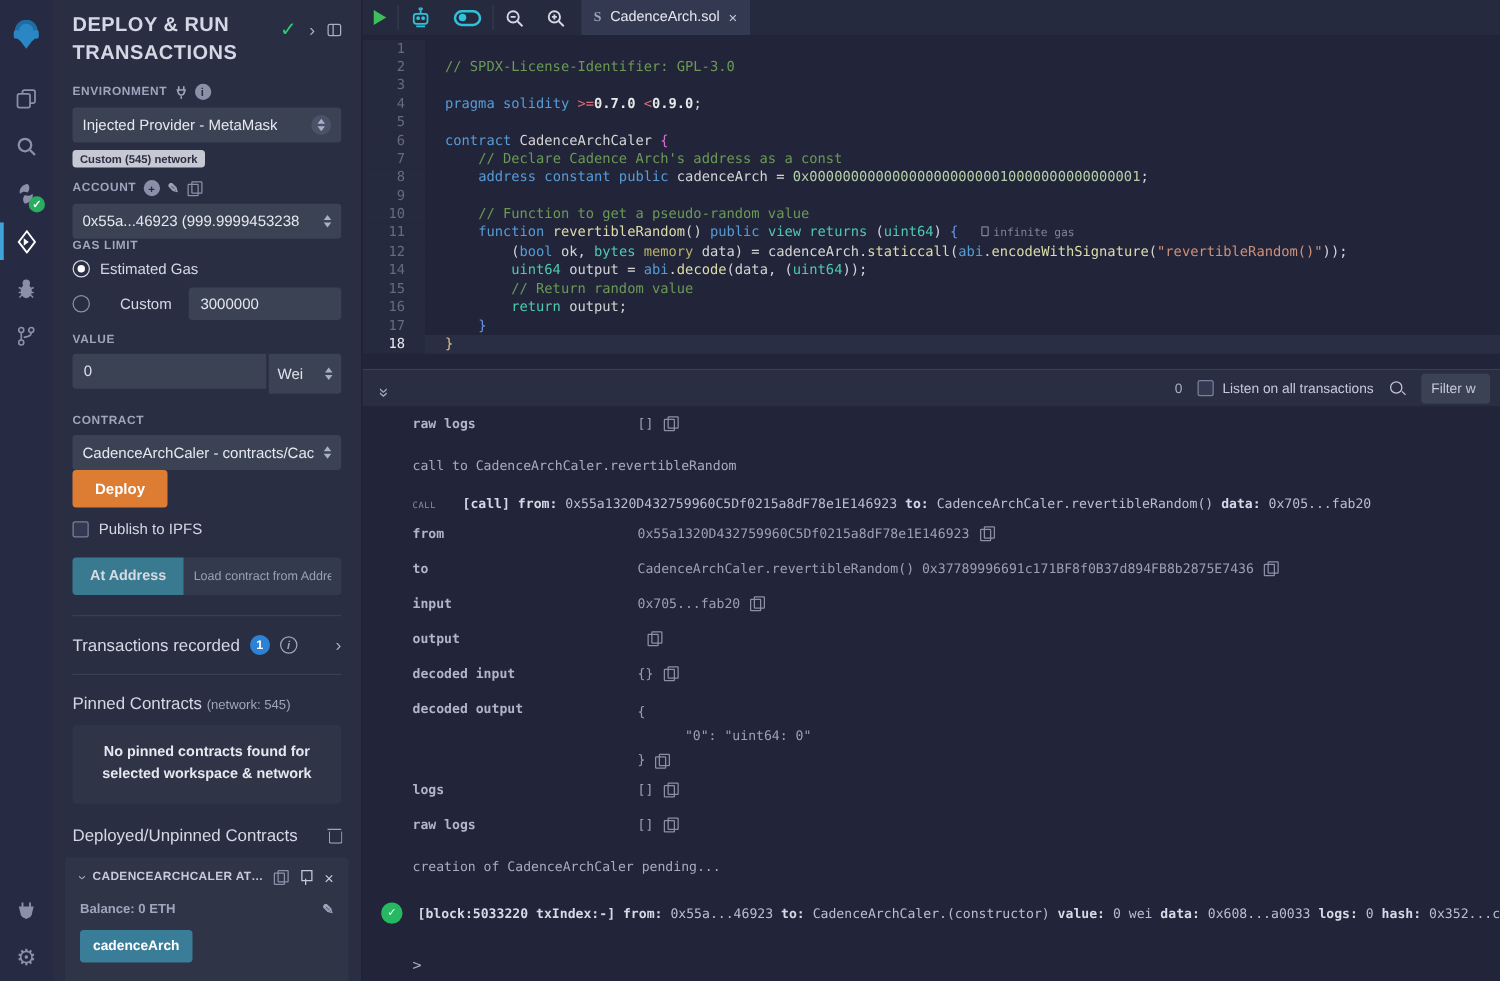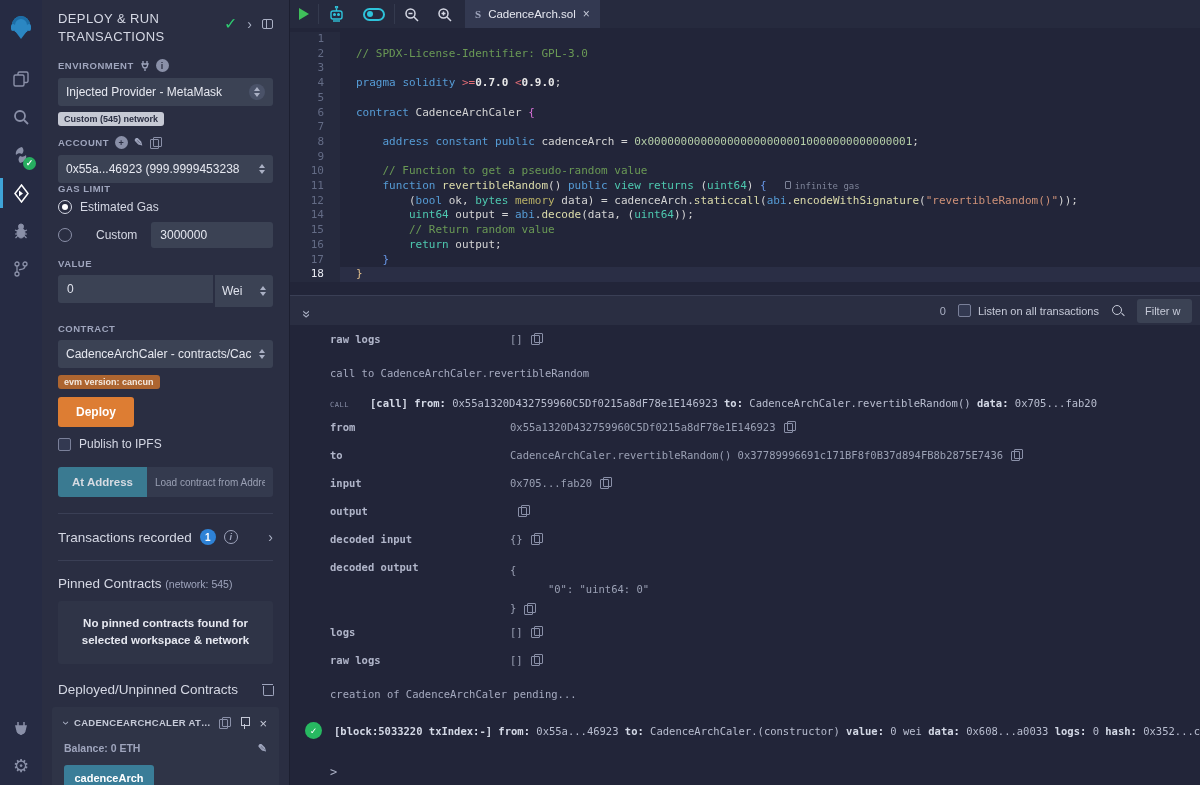--- a/index.html
+++ b/index.html
@@ -20,21 +20,21 @@
     border-radius:50%; background:#27ae60; color:#fff; font-size:9px; line-height:13px;
     text-align:center; font-weight:bold; }
   .ib-spacer { flex:1; }
   .logo { margin-bottom:14px; }
 
   
   .sidepanel { width:248px; background:#2a2e42; flex-shrink:0; border-right:1px solid #1c1f30;
     color:#dfe2ec; overflow:hidden; display:flex; flex-direction:column; }
   .sp-inner { padding:10px 16px 0 16px; }
   .sp-header { display:flex; justify-content:space-between; align-items:flex-start; margin-bottom:14px; }
-  .sp-title { font-size:13px; font-weight:normal; letter-spacing:.4px; color:#d5d8e4; line-height:1.35; }
+  .sp-title { font-size:16px; font-weight:bold; letter-spacing:.4px; color:#d5d8e4; line-height:1.35; }
   .sp-header-icons { display:flex; gap:10px; align-items:center; margin-top:4px; }
   .green { color:#2ecc71; }
   .chev { color:#aab0c4; font-size:14px; line-height:1; cursor:pointer; }
   .panelbox { width:11px; height:10px; border:1px solid #aab0c4; border-radius:2px; position:relative; cursor:pointer; }
   .panelbox::after { content:""; position:absolute; right:2px; top:0; bottom:0; width:3px; border-left:1px solid #aab0c4; }
 
   .lbl { font-size:9.5px; letter-spacing:.5px; color:#9fa5bd; font-weight:bold;
     display:flex; align-items:center; gap:6px; margin-bottom:6px; }
   .field { background:#3b4254; border-radius:3px; height:28px; display:flex; align-items:center;
     padding:0 8px; font-size:12px; color:#e6e8f0; justify-content:space-between; cursor:pointer; }
@@ -332,23 +332,20 @@
       <div class="lbl" style="margin-top:16px">
         <span>CONTRACT</span>
       </div>
       <div class="field">
         <span class="ftext">CadenceArchCaler - contracts/Cac</span>
         <span class="updown">
             <i class="up"></i>
             <i class="dn"></i>
           </span>
       </div>
-      <div>
-        <span class="evm-badge">evm version: cancun</span>
-      </div>
 
       <button class="deploy-btn">Deploy</button>
 
       <div class="chk-row">
         <span class="chk"></span>
         <span>Publish to IPFS</span>
       </div>
 
       <div class="ataddr-row">
         <button class="ataddr-btn">At Address</button>
@@ -437,21 +434,21 @@
       </div>
     </div>
 
     <div class="editor" id="editor">
         <div class="code-row"><span class="ln">1</span><span class="lc"></span></div>
         <div class="code-row"><span class="ln">2</span><span class="lc"><span class="tk-c">// SPDX-License-Identifier: GPL-3.0</span></span></div>
         <div class="code-row"><span class="ln">3</span><span class="lc"></span></div>
         <div class="code-row"><span class="ln">4</span><span class="lc"><span class="tk-k">pragma</span><span class="tk-p"> </span><span class="tk-k">solidity</span><span class="tk-p"> </span><span class="tk-o">&gt;=</span><span class="tk-num">0.7.0</span><span class="tk-p"> </span><span class="tk-o">&lt;</span><span class="tk-num">0.9.0</span><span class="tk-p">;</span></span></div>
         <div class="code-row"><span class="ln">5</span><span class="lc"></span></div>
         <div class="code-row"><span class="ln">6</span><span class="lc"><span class="tk-k">contract</span><span class="tk-p"> CadenceArchCaler </span><span class="tk-b2">{</span></span></div>
-        <div class="code-row"><span class="ln">7</span><span class="lc"><span class="tk-p">    </span></span></div>
+        <div class="code-row"><span class="ln">7</span><span class="lc"><span class="tk-p">    </span><span class="tk-c">// Declare Cadence Arch's address as a const</span></span></div>
         <div class="code-row"><span class="ln">8</span><span class="lc"><span class="tk-p">    </span><span class="tk-k">address</span><span class="tk-p"> </span><span class="tk-k">constant</span><span class="tk-p"> </span><span class="tk-k">public</span><span class="tk-p"> cadenceArch = </span><span class="tk-n">0x0000000000000000000000010000000000000001</span><span class="tk-p">;</span></span></div>
         <div class="code-row"><span class="ln">9</span><span class="lc"></span></div>
         <div class="code-row"><span class="ln">10</span><span class="lc"><span class="tk-p">    </span><span class="tk-c">// Function to get a pseudo-random value</span></span></div>
         <div class="code-row"><span class="ln">11</span><span class="lc"><span class="tk-p">    </span><span class="tk-k">function</span><span class="tk-p"> </span><span class="tk-f">revertibleRandom</span><span class="tk-p">() </span><span class="tk-k">public</span><span class="tk-p"> </span><span class="tk-t">view</span><span class="tk-p"> </span><span class="tk-t">returns</span><span class="tk-p"> (</span><span class="tk-t">uint64</span><span class="tk-p">) </span><span class="tk-b3">{</span><span class="gasic"></span><span class="tk-gas">infinite gas</span></span></div>
         <div class="code-row"><span class="ln">12</span><span class="lc"><span class="tk-p">        (</span><span class="tk-k">bool</span><span class="tk-p"> ok, </span><span class="tk-t">bytes</span><span class="tk-p"> </span><span class="tk-m">memory</span><span class="tk-p"> data) = cadenceArch.</span><span class="tk-f">staticcall</span><span class="tk-p">(</span><span class="tk-k">abi</span><span class="tk-p">.</span><span class="tk-f">encodeWithSignature</span><span class="tk-p">(</span><span class="tk-s">"revertibleRandom()"</span><span class="tk-p">));</span></span></div>
         <div class="code-row"><span class="ln">14</span><span class="lc"><span class="tk-p">        </span><span class="tk-t">uint64</span><span class="tk-p"> output = </span><span class="tk-k">abi</span><span class="tk-p">.</span><span class="tk-f">decode</span><span class="tk-p">(data, (</span><span class="tk-t">uint64</span><span class="tk-p">));</span></span></div>
         <div class="code-row"><span class="ln">15</span><span class="lc"><span class="tk-p">        </span><span class="tk-c">// Return random value</span></span></div>
         <div class="code-row"><span class="ln">16</span><span class="lc"><span class="tk-p">        </span><span class="tk-t">return</span><span class="tk-p"> output;</span></span></div>
         <div class="code-row"><span class="ln">17</span><span class="lc"><span class="tk-p">    </span><span class="tk-b3">}</span></span></div>
         <div class="code-row cur"><span class="ln">18</span><span class="lc"><span class="tk-b1">}</span></span></div>

